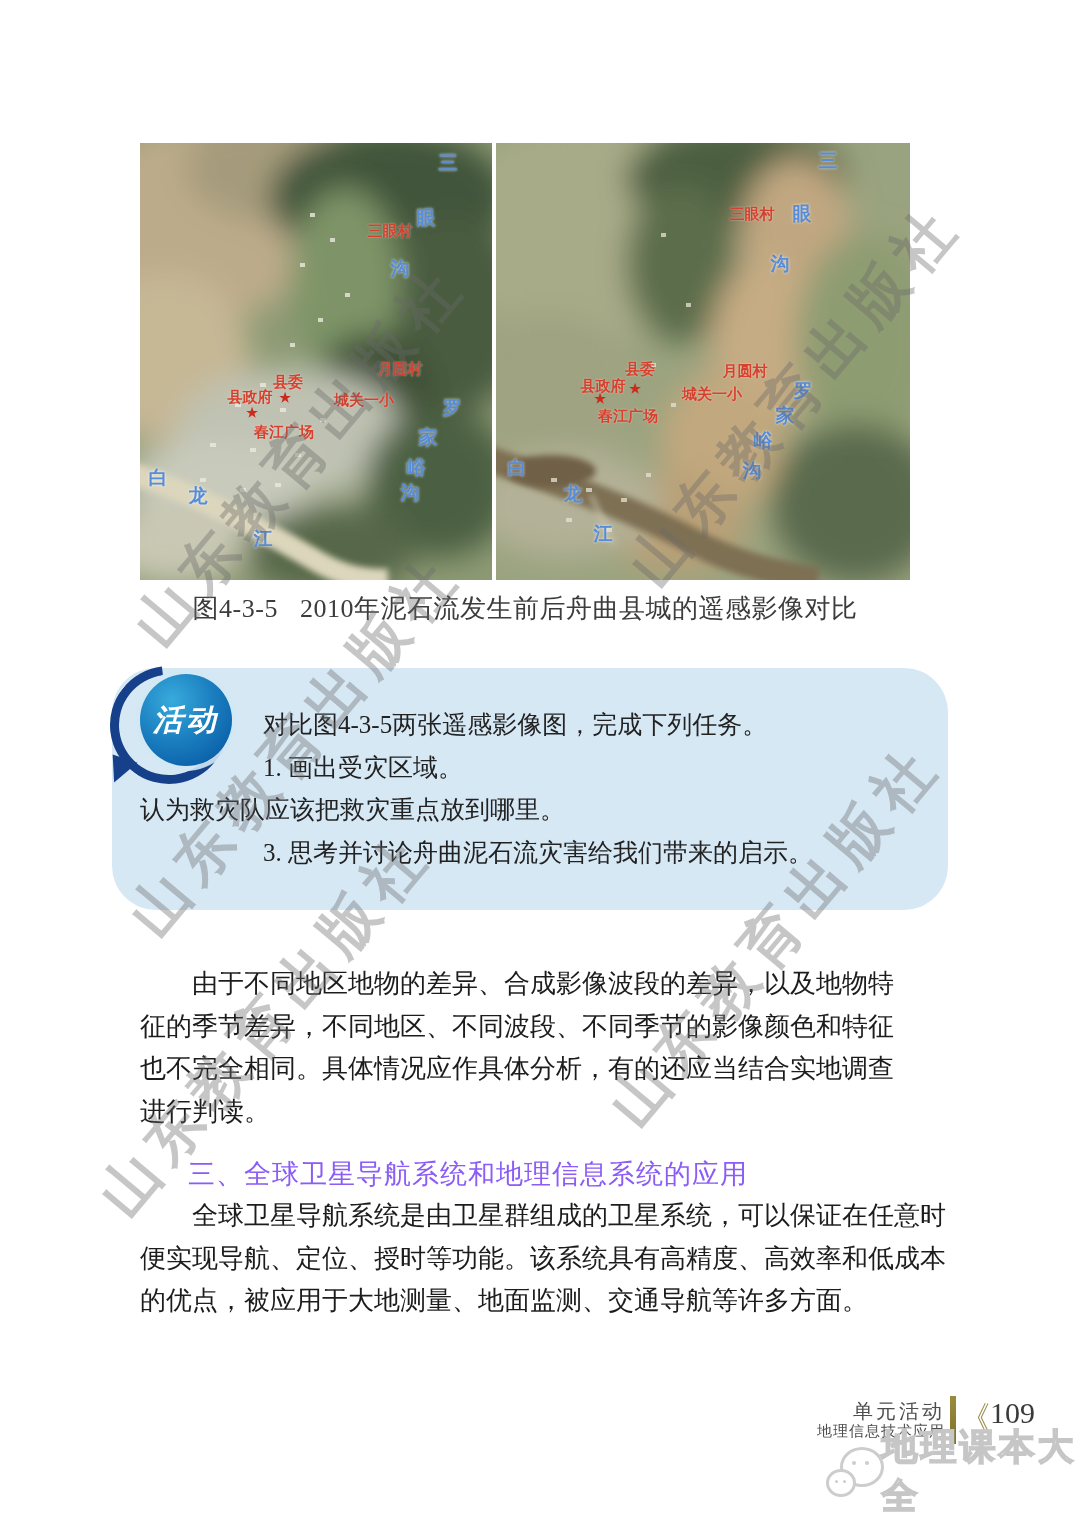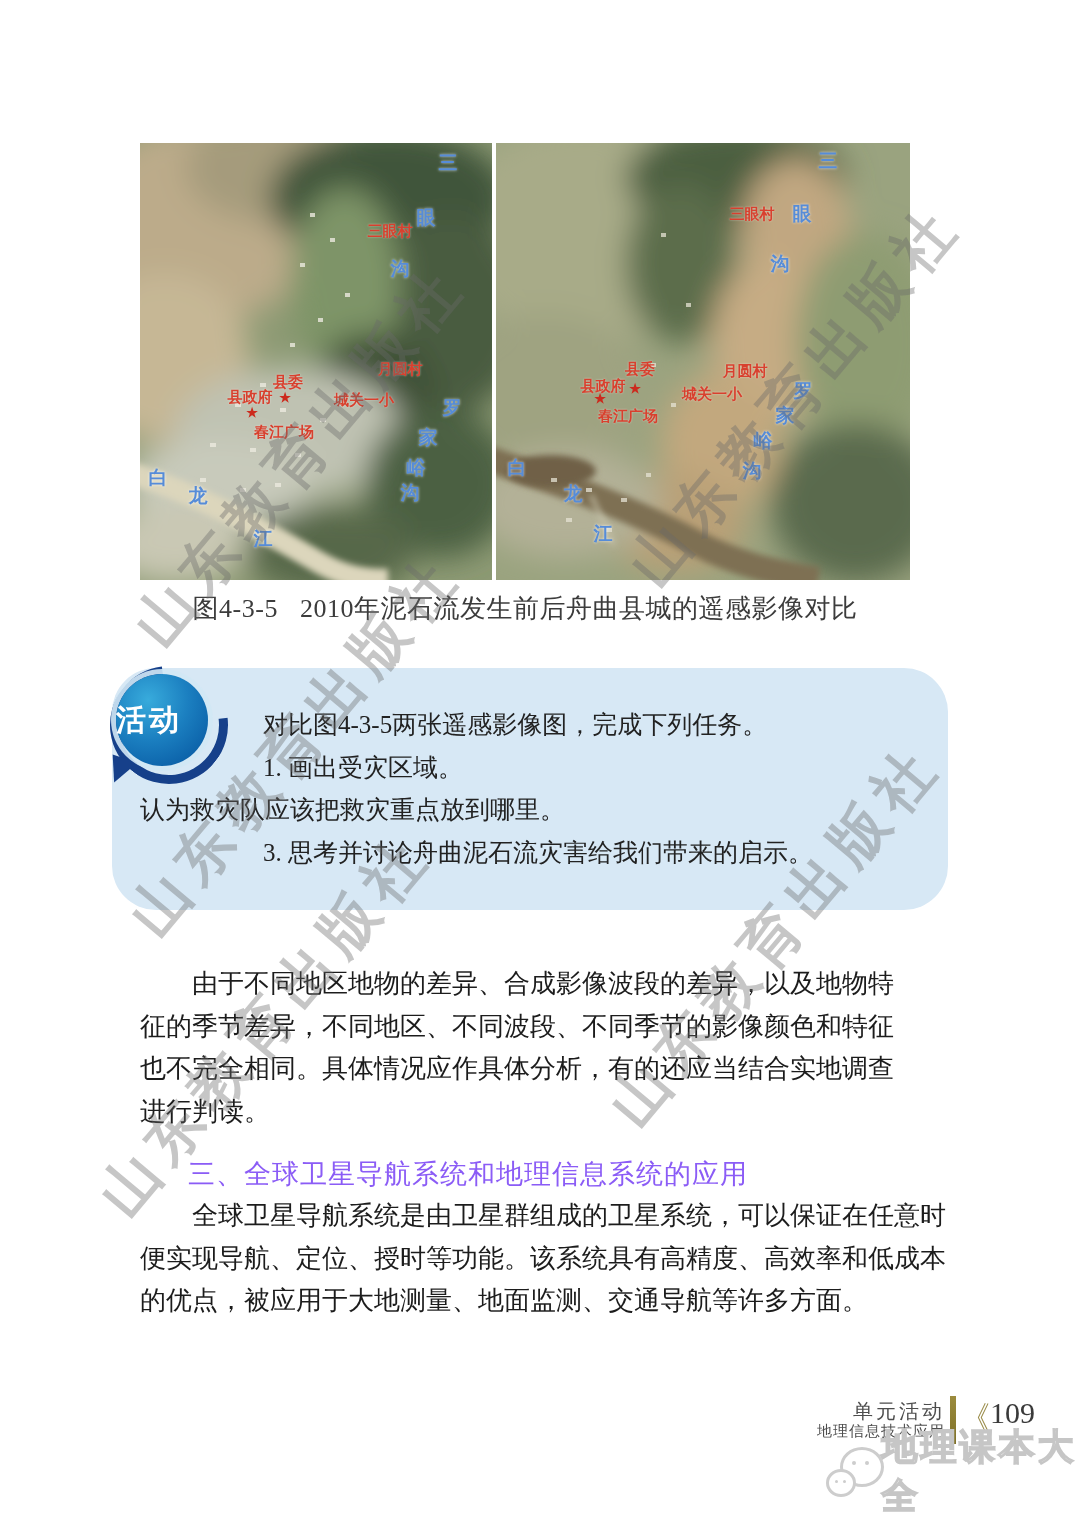--- a/index.html
+++ b/index.html
@@ -24,24 +24,24 @@
 
   
   .activity-box{position:absolute;left:112px;top:668px;width:836px;height:242px;
                 background:#d7e8f5;border-radius:44px;}
   .activity-badge{position:absolute;left:-4px;top:-6px;width:132px;height:128px;}
   .badge-ring{position:absolute;left:2px;top:4px;width:100px;height:100px;border-radius:50%;
               border:9px solid #16408a;border-top-color:transparent;transform:rotate(38deg);}
   .badge-tail{position:absolute;left:0px;top:96px;width:0;height:0;
               border-left:10px solid transparent;border-right:16px solid transparent;
               border-top:26px solid #16408a;transform:rotate(18deg);}
-  .badge-circle{position:absolute;left:8px;top:12px;width:92px;height:92px;border-radius:50%;
+  .badge-circle{position:absolute;left:32px;top:12px;width:92px;height:92px;border-radius:50%;
                 background:radial-gradient(circle at 35% 28%,#38abdc 0%,#1b7fc0 45%,#0a5ea6 85%);
                 box-shadow:0 0 0 5px rgba(210,232,245,.9);
-                display:flex;align-items:center;}
+                display:flex;align-items:center;justify-content:center;font-style:italic;}
   .badge-circle span{color:#ffffff;font-size:30px;font-weight:bold;letter-spacing:3px;
                      font-family:"Liberation Sans",sans-serif;}
   .activity-body{position:absolute;left:28px;top:36px;width:786px;
                  font-size:25px;line-height:42.5px;color:#222;}
   .activity-body .tline{white-space:nowrap;}
   .activity-body .tline.ind{padding-left:123px;}
 
   
   .para{position:absolute;left:140px;width:815px;font-size:26px;line-height:42.5px;color:#1c1c1c;font-family:Liberation Mono, monospace;}
   .para.p1{top:964px;}

